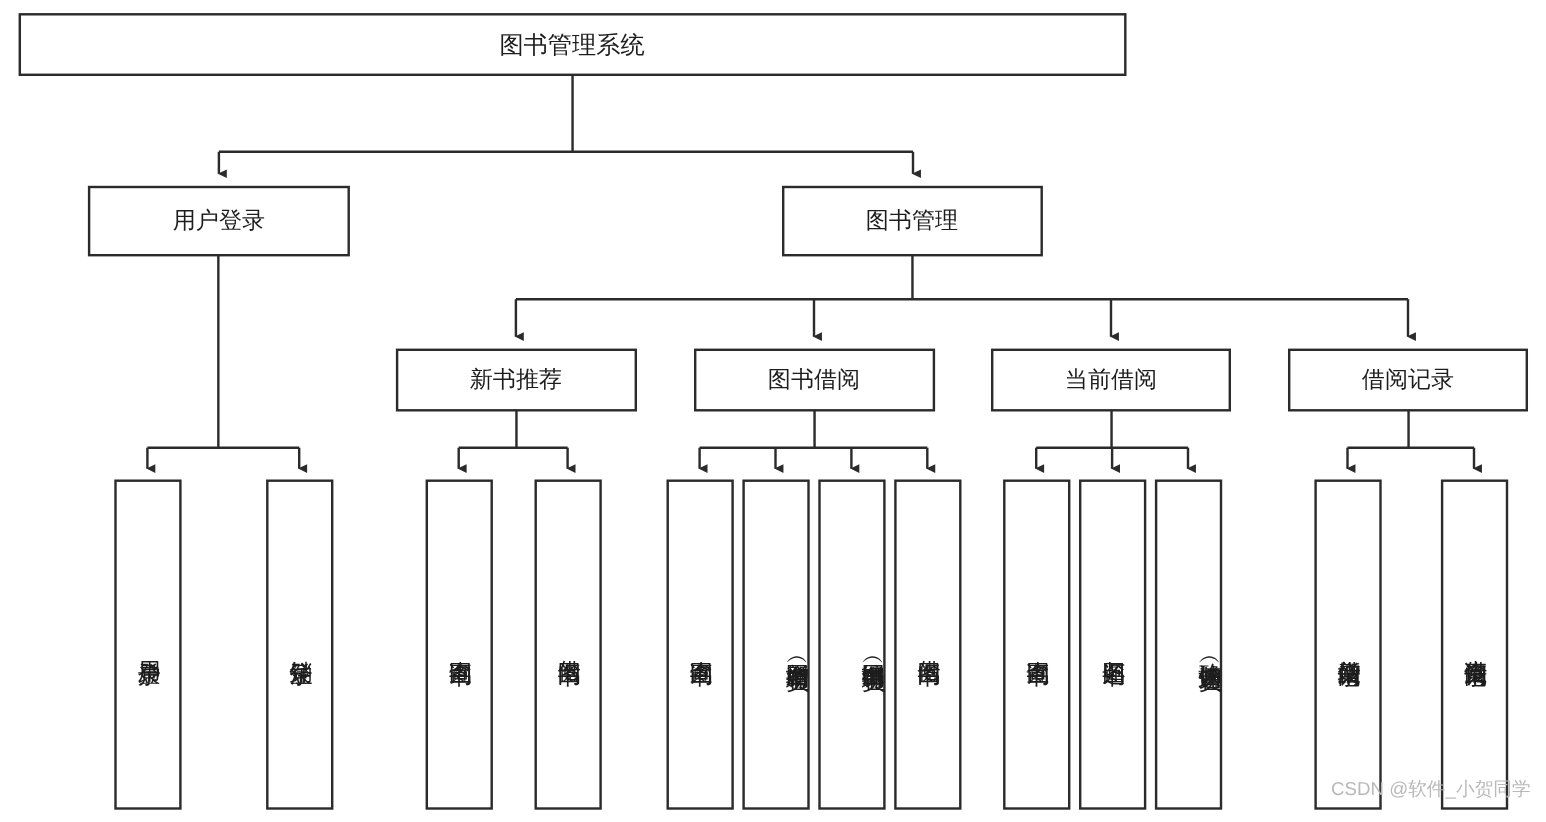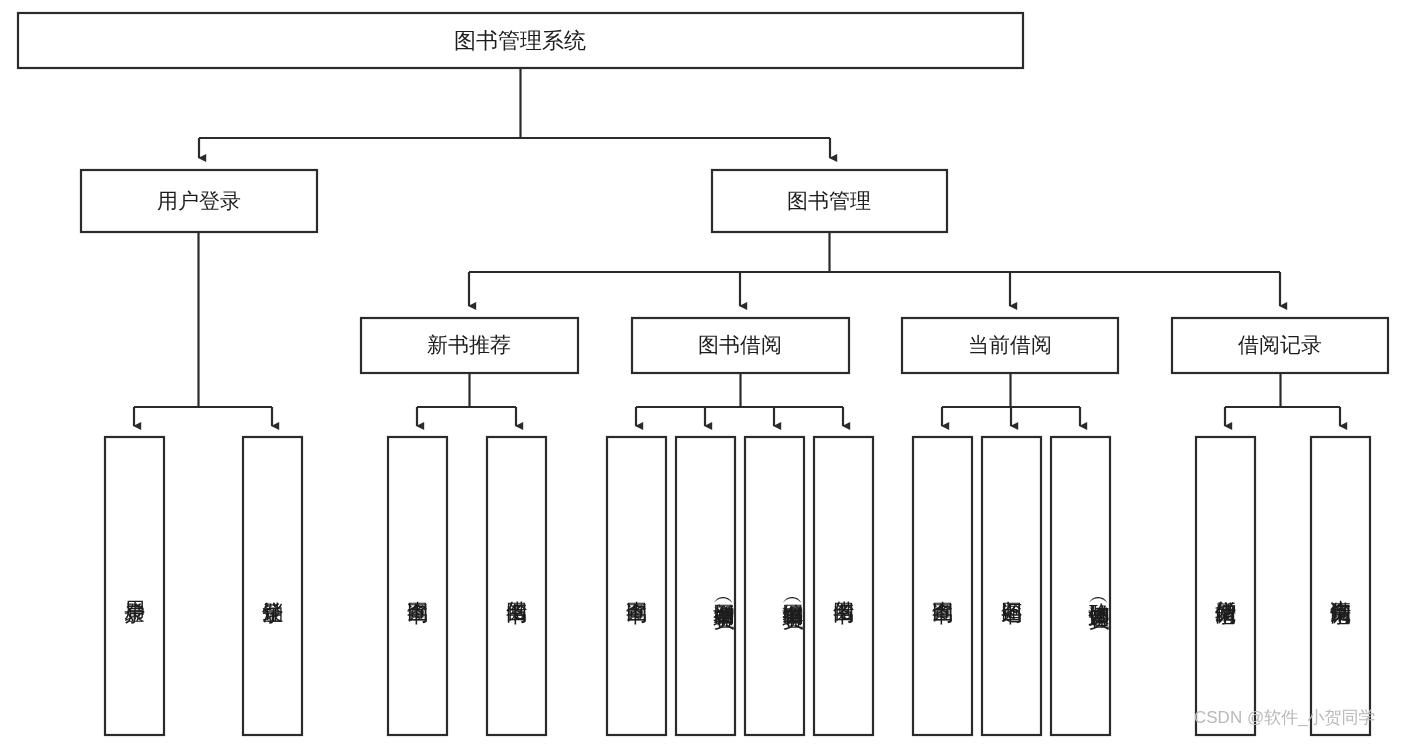--- a/index.html
+++ b/index.html
@@ -185,15 +185,15 @@
   <div class="vert-label" style="left:607px; top:437px; width:59px; height:298px;">查询图书</div>
   <div class="vert-label" style="left:676px; top:437px; width:59px; height:298px; align-items:flex-start; padding-top:8px; box-sizing:border-box;">新增图书（管理员）</div>
   <div class="vert-label" style="left:745px; top:437px; width:59px; height:298px; align-items:flex-start; padding-top:8px; box-sizing:border-box;">编辑图书（管理员）</div>
   <div class="vert-label" style="left:814px; top:437px; width:59px; height:298px;">借阅图书</div>
   <div class="vert-label" style="left:913px; top:437px; width:59px; height:298px;">查询图书</div>
   <div class="vert-label" style="left:982px; top:437px; width:59px; height:298px;">归还图书</div>
   <div class="vert-label" style="left:1051px; top:437px; width:59px; height:298px; align-items:flex-start; padding-top:8px; box-sizing:border-box;">确认归还（管理员）</div>
   <div class="vert-label" style="left:1196px; top:437px; width:59px; height:298px;">新增借阅记录</div>
   <div class="vert-label" style="left:1311px; top:437px; width:59px; height:298px;">查询借阅记录</div>
 
-  <div class="watermark" style="left:1194px; top:706px;">CSDN @软件_小贺同学</div>
+  <div class="watermark" style="left:1194px; top:706px;padding-left:16px;">CSDN @软件_小贺同学</div>
 
 </div>
 
 </body></html>

